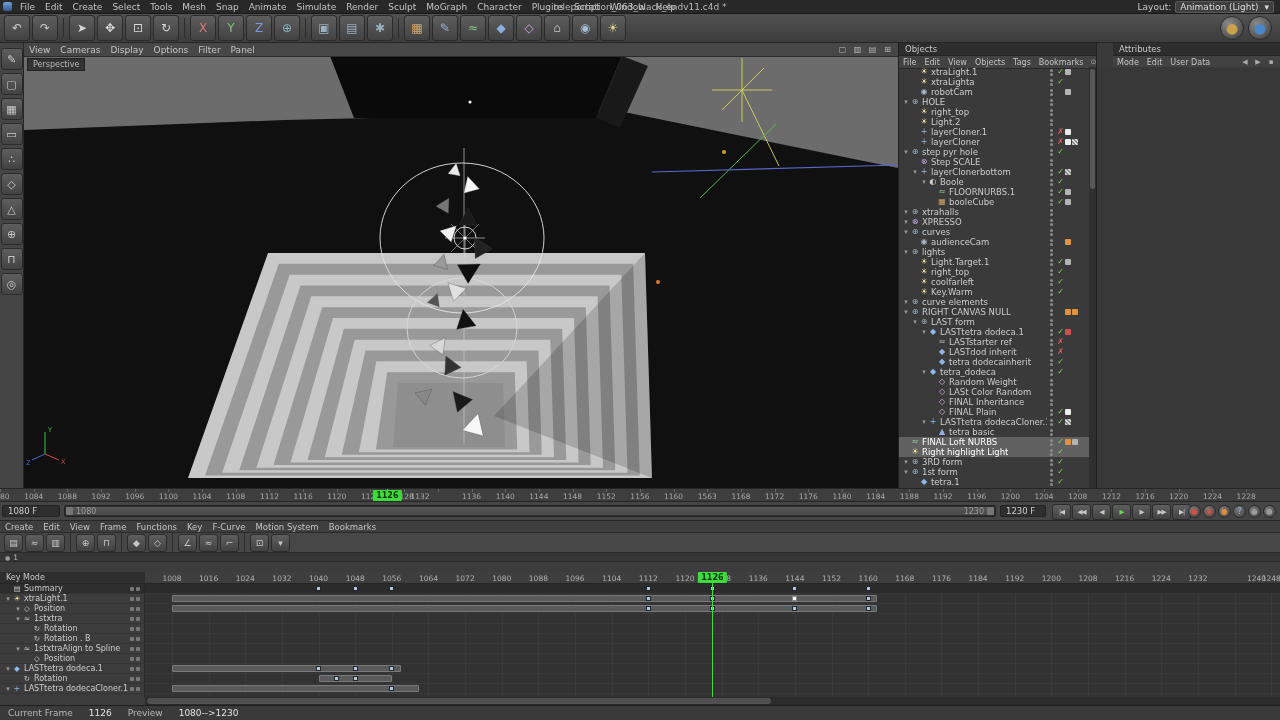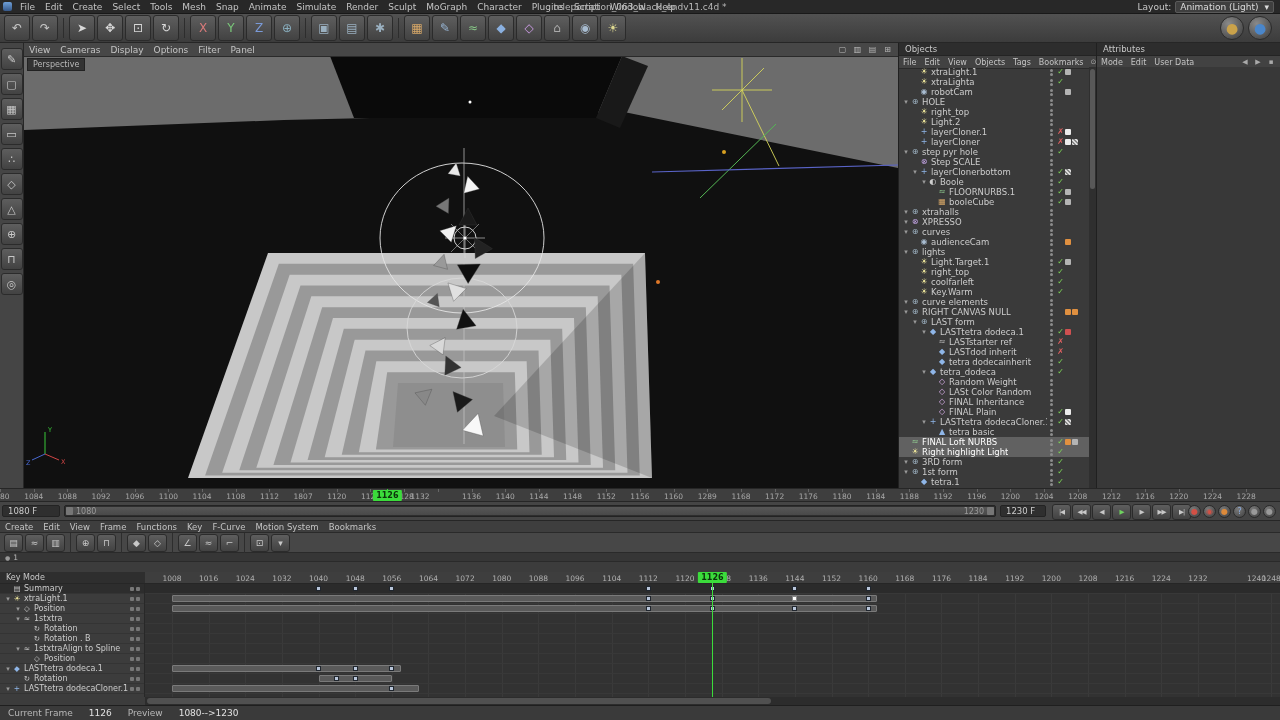--- a/index.html
+++ b/index.html
@@ -20,21 +20,21 @@
   .tb-right .ibtn{width:22px;height:22px;border-radius:50%;font-size:14px;background:radial-gradient(circle at 35% 30%,#8a8a8a,#3a3a3a);}
   .left-palette{position:absolute;left:0;top:43px;width:24px;height:445px;background:#454545;border-right:1px solid #272727;display:flex;flex-direction:column;align-items:center;gap:3px;padding-top:5px;box-sizing:border-box;}
   .left-palette .ibtn{width:20px;height:20px;font-size:11px;}
   .viewport{position:absolute;left:24px;top:43px;width:874px;height:445px;}
   .vp-menu{position:absolute;top:0;left:0;right:0;height:13px;background:#474747;border-bottom:1px solid #2a2a2a;display:flex;align-items:center;z-index:3;}
   .vp-menu-right{margin-left:auto;display:flex;gap:2px;padding-right:4px;}
   .vp-menu-right .ibtn{width:13px;height:11px;font-size:8px;background:none;border:none;color:#bbb;}
   .vp-canvas{position:absolute;top:13px;left:0;right:0;bottom:0;background:#000;overflow:hidden;}
   .persp-label{position:absolute;top:2px;left:3px;background:#333;color:#b8b8b8;font-size:8px;padding:1px 5px;z-index:2;border:1px solid #222;}
   .objects-panel{position:absolute;left:898px;top:43px;width:198px;height:445px;background:#3a3a3a;border-left:1px solid #202020;box-sizing:border-box;}
-  .attributes-panel{position:absolute;left:1096px;top:43px;width:184px;height:445px;background:#3a3a3a;border-left:1px solid #202020;box-sizing:border-box;}
+  .attributes-panel{position:absolute;left:1096px;top:43px;width:184px;height:445px;background:#3a3a3a;border-left:1px solid #202020;box-sizing:border-box;padding-left:16px;}
   .panel-title{height:12px;background:#2d2d2d;display:flex;align-items:center;padding:0 6px;font-size:8.5px;color:#c8c8c8;border-bottom:1px solid #242424;}
   .panel-menu{height:12px;background:#424242;display:flex;align-items:center;font-size:8px;border-bottom:1px solid #2a2a2a;}
   .panel-menu .mi{padding:0 4px;}
   .pm-right{margin-left:auto;display:flex;gap:1px;padding-right:3px;}
   .pm-right .ibtn{width:12px;height:10px;font-size:7px;background:none;border:none;color:#aaa;}
   #obj-tree{position:absolute;left:0;top:24px;right:7px;bottom:0;overflow:hidden;}
   .orow{display:flex;align-items:center;height:10px;line-height:10px;font-size:8.5px;color:#ccc;padding-left:3px;white-space:nowrap;}
   .orow.sel{background:#616161;color:#fff;}
   .o-exp{width:8px;font-size:7px;color:#999;text-align:center;flex:none;}
   .o-ic{width:10px;text-align:center;font-size:8px;flex:none;}
@@ -859,21 +859,21 @@
       <span class="mr-label" style="left: 134.72px;">1096</span>
       <div class="mr-tick" style="left: 168.4px;"></div>
       <span class="mr-label" style="left: 168.4px;">1100</span>
       <div class="mr-tick" style="left: 202.08px;"></div>
       <span class="mr-label" style="left: 202.08px;">1104</span>
       <div class="mr-tick" style="left: 235.76px;"></div>
       <span class="mr-label" style="left: 235.76px;">1108</span>
       <div class="mr-tick" style="left: 269.44px;"></div>
       <span class="mr-label" style="left: 269.44px;">1112</span>
       <div class="mr-tick" style="left: 303.12px;"></div>
-      <span class="mr-label" style="left: 303.12px;">1807</span>
+      <span class="mr-label" style="left: 303.12px;">1116</span>
       <div class="mr-tick" style="left: 336.8px;"></div>
       <span class="mr-label" style="left: 336.8px;">1120</span>
       <div class="mr-tick" style="left: 370.48px;"></div>
       <span class="mr-label" style="left: 370.48px;">1124</span>
       <div class="mr-tick" style="left: 404.16px;"></div>
       <span class="mr-label" style="left: 404.16px;">1128</span>
       <div class="mr-tick" style="left: 437.84px;"></div>
       <span class="mr-label" style="left: 420px;">1132</span>
       <div class="mr-tick" style="left: 471.52px;"></div>
       <span class="mr-label" style="left: 471.52px;">1136</span>
@@ -883,21 +883,21 @@
       <span class="mr-label" style="left: 538.88px;">1144</span>
       <div class="mr-tick" style="left: 572.56px;"></div>
       <span class="mr-label" style="left: 572.56px;">1148</span>
       <div class="mr-tick" style="left: 606.24px;"></div>
       <span class="mr-label" style="left: 606.24px;">1152</span>
       <div class="mr-tick" style="left: 639.92px;"></div>
       <span class="mr-label" style="left: 639.92px;">1156</span>
       <div class="mr-tick" style="left: 673.6px;"></div>
       <span class="mr-label" style="left: 673.6px;">1160</span>
       <div class="mr-tick" style="left: 707.28px;"></div>
-      <span class="mr-label" style="left: 707.28px;">1289</span>
+      <span class="mr-label" style="left: 707.28px;">1563</span>
       <div class="mr-tick" style="left: 740.96px;"></div>
       <span class="mr-label" style="left: 740.96px;">1168</span>
       <div class="mr-tick" style="left: 774.64px;"></div>
       <span class="mr-label" style="left: 774.64px;">1172</span>
       <div class="mr-tick" style="left: 808.32px;"></div>
       <span class="mr-label" style="left: 808.32px;">1176</span>
       <div class="mr-tick" style="left: 842px;"></div>
       <span class="mr-label" style="left: 842px;">1180</span>
       <div class="mr-tick" style="left: 875.68px;"></div>
       <span class="mr-label" style="left: 875.68px;">1184</span>

